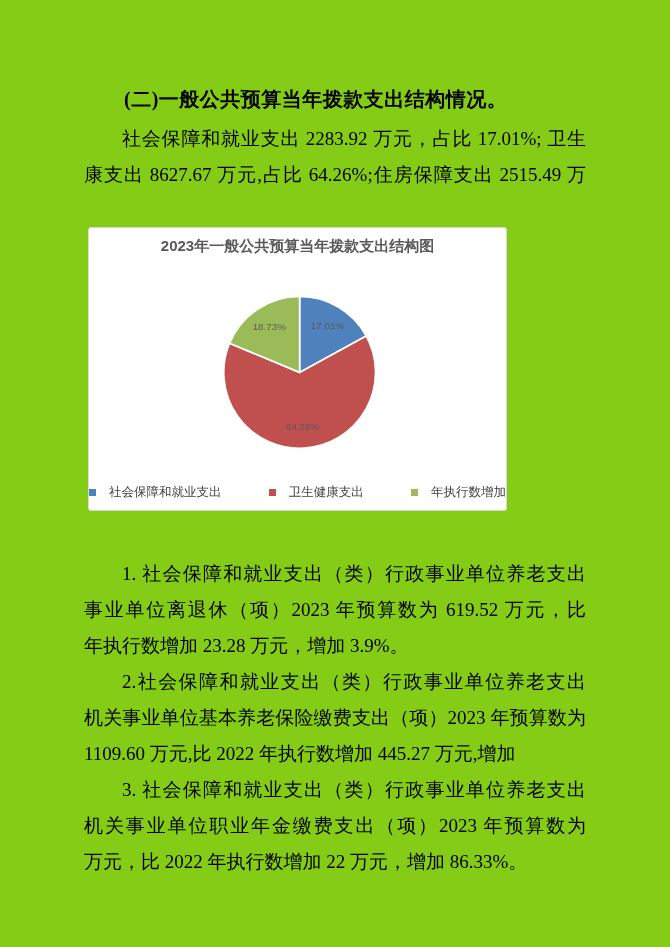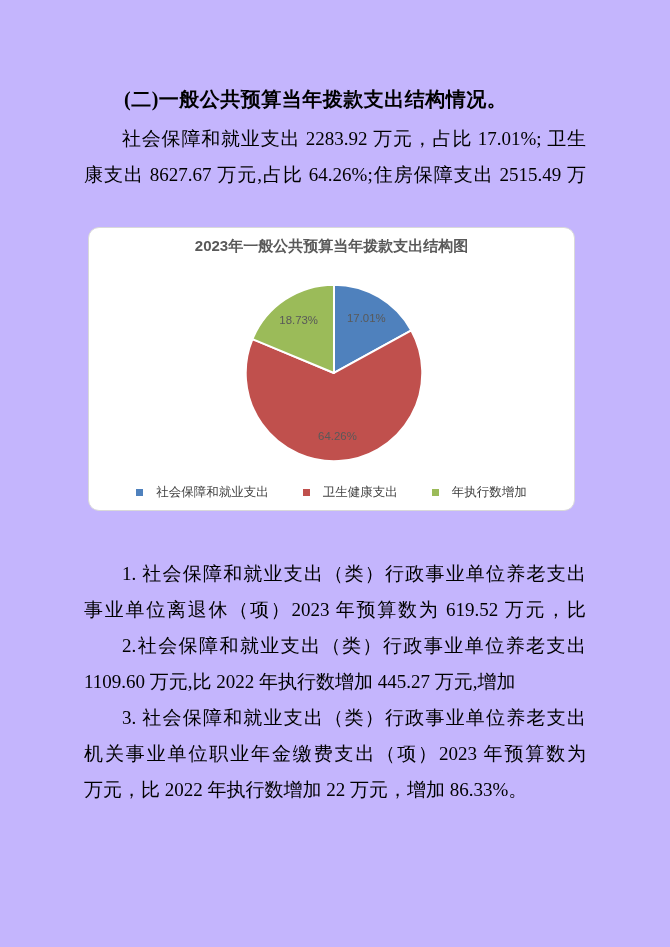--- a/index.html
+++ b/index.html
@@ -1,21 +1,21 @@
 <!DOCTYPE html>
 <html><head>
 <meta charset="utf-8">
 <style>
   html, body { margin: 0; padding: 0; background: #888; }
   .page {
     position: relative;
     width: 670px;
     height: 947px;
     margin: 0 auto;
-    background: #c4b5fd;
+    background: #84cc16;
     font-family: "Liberation Serif", "DejaVu Serif", serif;
     color: #000000;
     overflow: hidden;
   }
   .doc-heading {
     position: absolute;
     left: 84px;
     width: 502px;
     font-size: 20px;
     font-weight: bold;
@@ -39,25 +39,25 @@
     text-align-last: justify;
     overflow: hidden;
     height: 36px;
   }
   .pline.first { text-indent: 2em; }
   .pline.last { text-align: left; text-align-last: auto; }
   .chart-box {
     position: absolute;
     top: 227px;
     left: 88px;
-    width: 487px;
+    width: 419px;
     height: 284px;
     background: #ffffff;
     border: 1px solid #d9d9d9;
-    border-radius: 11px;
+    border-radius: 3px;
     box-sizing: border-box;
   }
   .chart-title {
     position: absolute;
     top: 9px;
     left: 0;
     width: 100%;
     text-align: center;
     font-family: "Liberation Sans", "DejaVu Sans", sans-serif;
     font-size: 15px;
@@ -68,21 +68,21 @@
     position: absolute;
     top: 0; left: 0;
     width: 100%; height: 100%;
   }
   .chart-legend {
     position: absolute;
     bottom: 9px;
     left: 0;
     width: 100%;
     display: flex;
-    justify-content: center;
+    justify-content: space-between;
     align-items: center;
     gap: 34px;
   }
   .legend-item {
     display: inline-flex;
     align-items: center;
     gap: 13px;
   }
   .legend-swatch {
     width: 7px;
@@ -144,21 +144,23 @@
           <span class="legend-swatch" style="background: rgb(155, 187, 89);"></span>
           <span class="legend-label">年执行数增加</span>
         </span>
       </div>
   </div>
 
 
   <div class="para-block p-sec3">
     <div class="pline first">1. 社会保障和就业支出（类）行政事业单位养老支出（款）</div>
     <div class="pline">事业单位离退休（项）2023 年预算数为 619.52 万元，比 2022</div>
+    <div class="pline last">年执行数增加 23.28 万元，增加 3.9%。</div>
     <div class="pline first">2.社会保障和就业支出（类）行政事业单位养老支出（款）</div>
+    <div class="pline">机关事业单位基本养老保险缴费支出（项）2023 年预算数为</div>
     <div class="pline last">1109.60 万元,比 2022 年执行数增加 445.27 万元,增加 67.03%。</div>
     <div class="pline first">3. 社会保障和就业支出（类）行政事业单位养老支出（款）</div>
     <div class="pline">机关事业单位职业年金缴费支出（项）2023 年预算数为 554.80</div>
     <div class="pline last">万元，比 2022 年执行数增加 22 万元，增加 86.33%。</div>
   </div>
 
 
 </div>
 
 </body></html>

